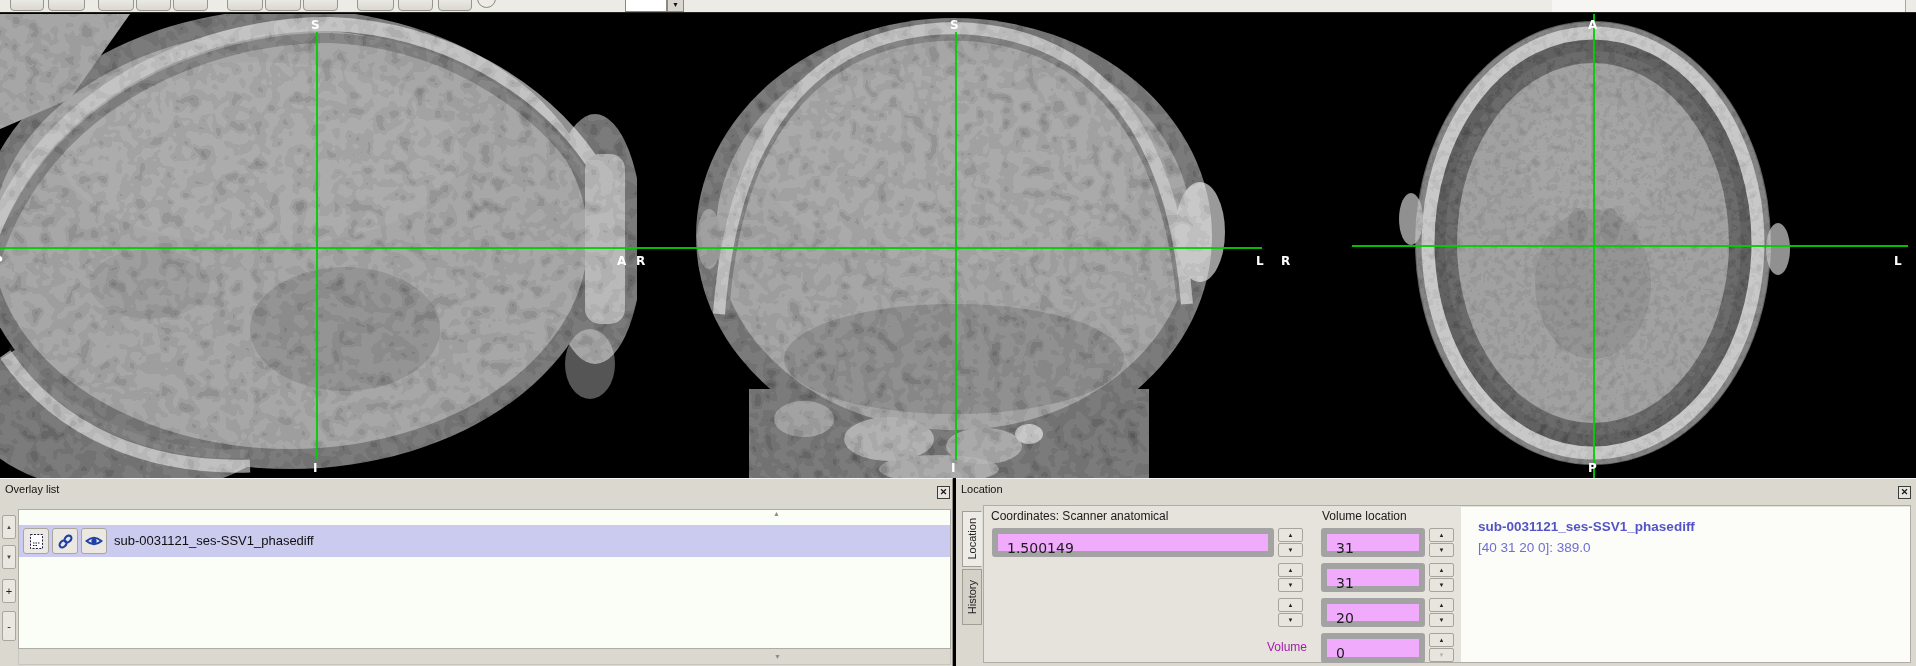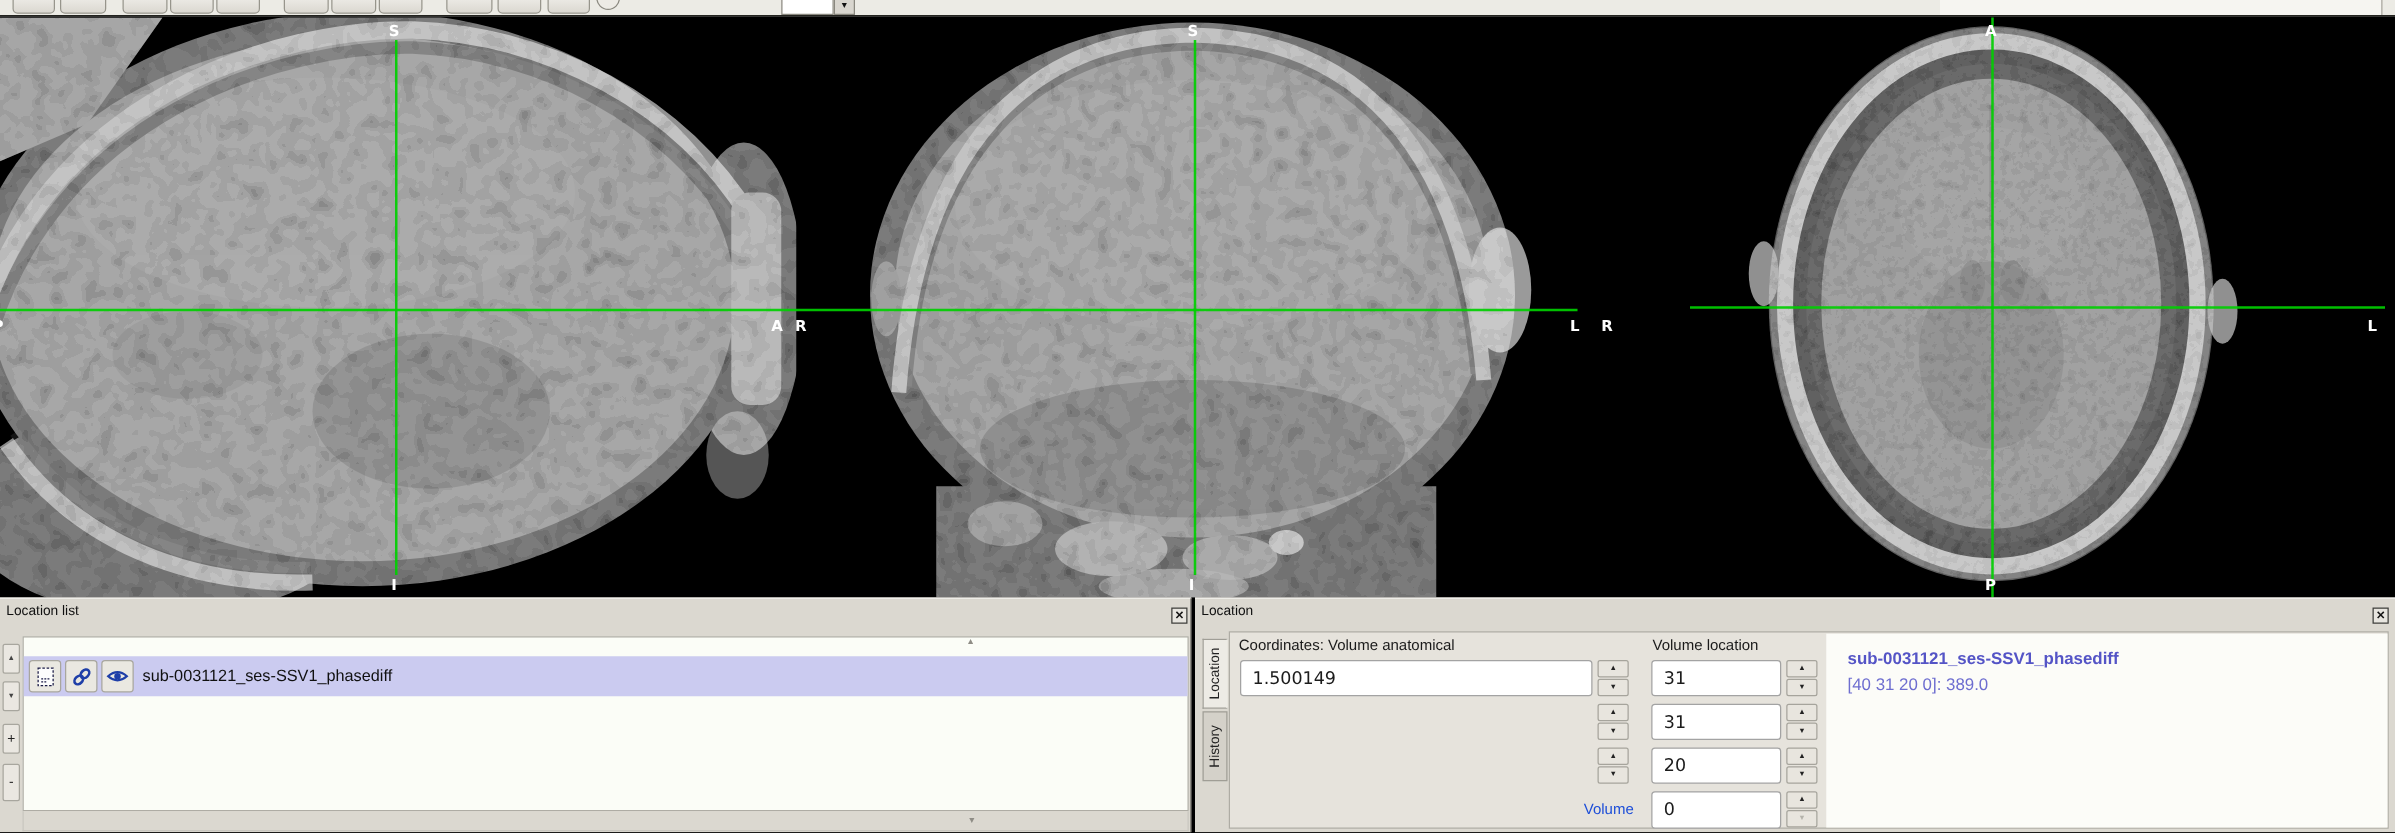--- a/index.html
+++ b/index.html
@@ -46,29 +46,29 @@
   .bstrip{position:absolute;left:18px;top:170px;width:933px;height:16px;background:#dbd8d0;border:1px solid #c9c6bf;border-top:none;box-sizing:border-box;}
 
   
   .vtab{position:absolute;left:6px;width:20px;border:1px solid #a09e96;box-sizing:border-box;
         display:flex;align-items:center;justify-content:center;}
   .vtab span{writing-mode:vertical-rl;transform:rotate(180deg);font-size:11px;color:#222;}
   .vtab.sel{background:#edebe5;border-right-color:#edebe5;}
   .vtab.unsel{background:#d4d1c9;}
   .loc-content{position:absolute;left:27px;top:26px;width:928px;height:158px;background:#e6e3dc;border:1px solid #aeaca4;box-sizing:border-box;}
   .colhead{position:absolute;top:3px;font-size:12px;color:#1a1a1a;}
-  .spinbox{position:absolute;height:29px;background:#ffffff;border:1px solid #a3a3a3;border-radius:3px;box-sizing:border-box;}
+  .spinbox{position:absolute;height:29px;background:#f0abfc;border:6px solid #a3a3a3;border-radius:3px;box-sizing:border-box;}
   .spinbox input{position:absolute;left:9px;top:0;width:85%;height:27px;border:none;outline:none;background:transparent;
                  font-family:"DejaVu Sans",sans-serif;font-size:14px;color:#1c1c1c;padding:0;}
   .stepper{position:absolute;width:26px;}
   .stepper .st{position:absolute;left:0;width:25px;height:14px;background:#e8e5de;border:1px solid #a6a49c;border-radius:2px;
                box-sizing:border-box;font-size:6px;line-height:12px;text-align:center;color:#222;}
   .stepper .dn{top:15px;}
   .stepper .st.off{color:#b5b3ab;}
-  .vol-label{position:absolute;font-size:12px;color:#1d4ed8;}
+  .vol-label{position:absolute;font-size:12px;color:#a21caf;}
   .infoarea{position:absolute;left:477px;top:1px;width:449px;height:155px;background:#fcfcf8;}
   .info1{position:absolute;left:17px;top:12px;font-size:13.5px;font-weight:bold;color:#5454c6;}
   .info2{position:absolute;left:17px;top:33px;font-size:13.5px;color:#6e6ed0;}
 </style>
 </head>
 <body>
 
 <div id="app">
 
   <div class="toolbar">
@@ -205,21 +205,21 @@
     <span class="olabel" style="left:951px;top:447px">I</span>
     <span class="olabel" style="left:636px;top:240px">R</span>
     <span class="olabel" style="left:1256px;top:240px">L</span>
     <span class="olabel" style="left:1588px;top:4px">A</span>
     <span class="olabel" style="left:1588px;top:447px">P</span>
     <span class="olabel" style="left:1281px;top:240px">R</span>
     <span class="olabel" style="left:1894px;top:240px">L</span>
   </div>
 
   <div class="panel" style="left:0;width:953px;border-right:1px solid #8e8c85">
-    <span class="panel-title">Location list</span>
+    <span class="panel-title">Overlay list</span>
     <div class="closebtn" style="left:937px">✕</div>
 
     <div class="sidebtn arrow" style="top:36px;height:24px;line-height:22px">▲</div>
     <div class="sidebtn arrow" style="top:66px;height:24px;line-height:22px">▼</div>
     <div class="sidebtn sym" style="top:100px;height:24px">+</div>
     <div class="sidebtn sym" style="top:132px;height:30px;line-height:28px">-</div>
 
     <div class="listarea"></div>
     <span class="scrollhint" style="left:773px;top:31px">▲</span>
 
@@ -259,21 +259,21 @@
     <div class="closebtn" style="left:942px">✕</div>
 
     <div class="vtab sel" style="top:32px;height:56px">
         <span>Location</span>
       </div>
     <div class="vtab unsel" style="top:90px;height:56px">
         <span>History</span>
       </div>
 
     <div class="loc-content">
-      <span class="colhead" style="left:7px">Coordinates: Volume anatomical</span>
+      <span class="colhead" style="left:7px">Coordinates: Scanner anatomical</span>
       <span class="colhead" style="left:338px">Volume location</span>
 
       <div class="spinbox" style="left:8px;top:22px;width:282px">
         <input readonly="" value="1.500149" style="">
       </div>
       <div class="stepper" style="left:294px;top:22px;height:29px">
         <div class="st up">▲</div>
         <div class="st dn">▼</div>
       </div>
       <div class="stepper" style="left:294px;top:57px;height:29px">

